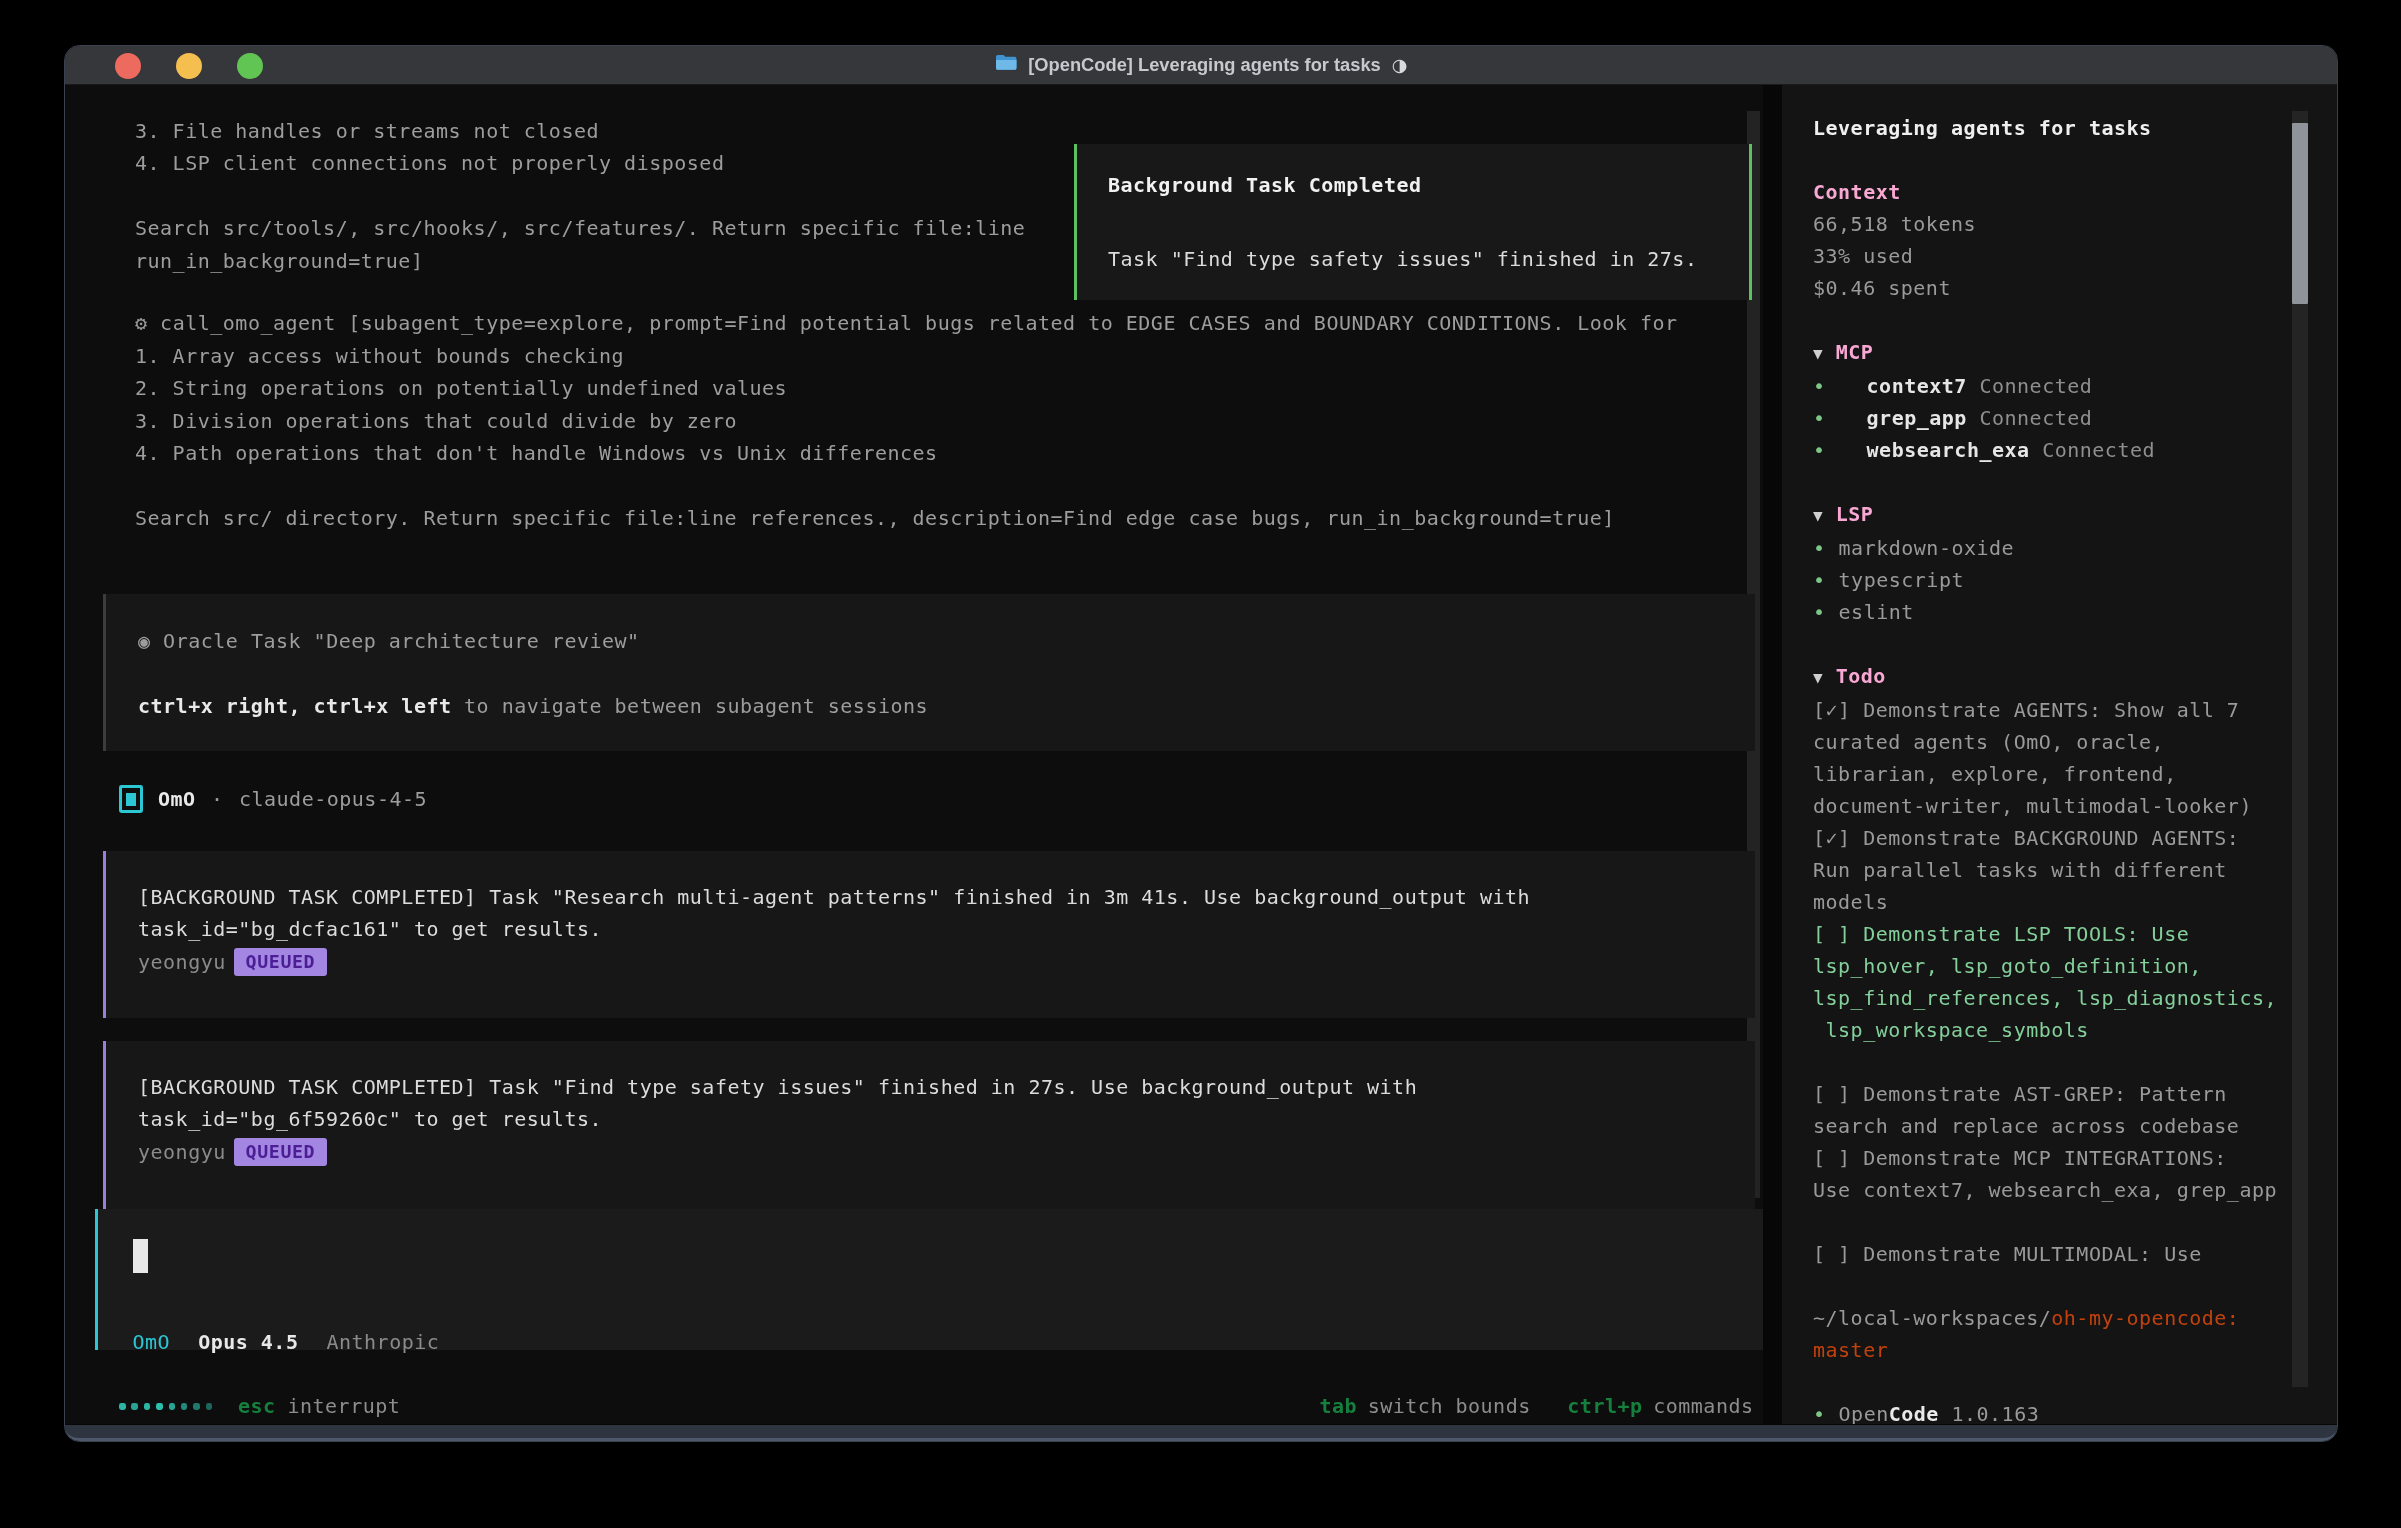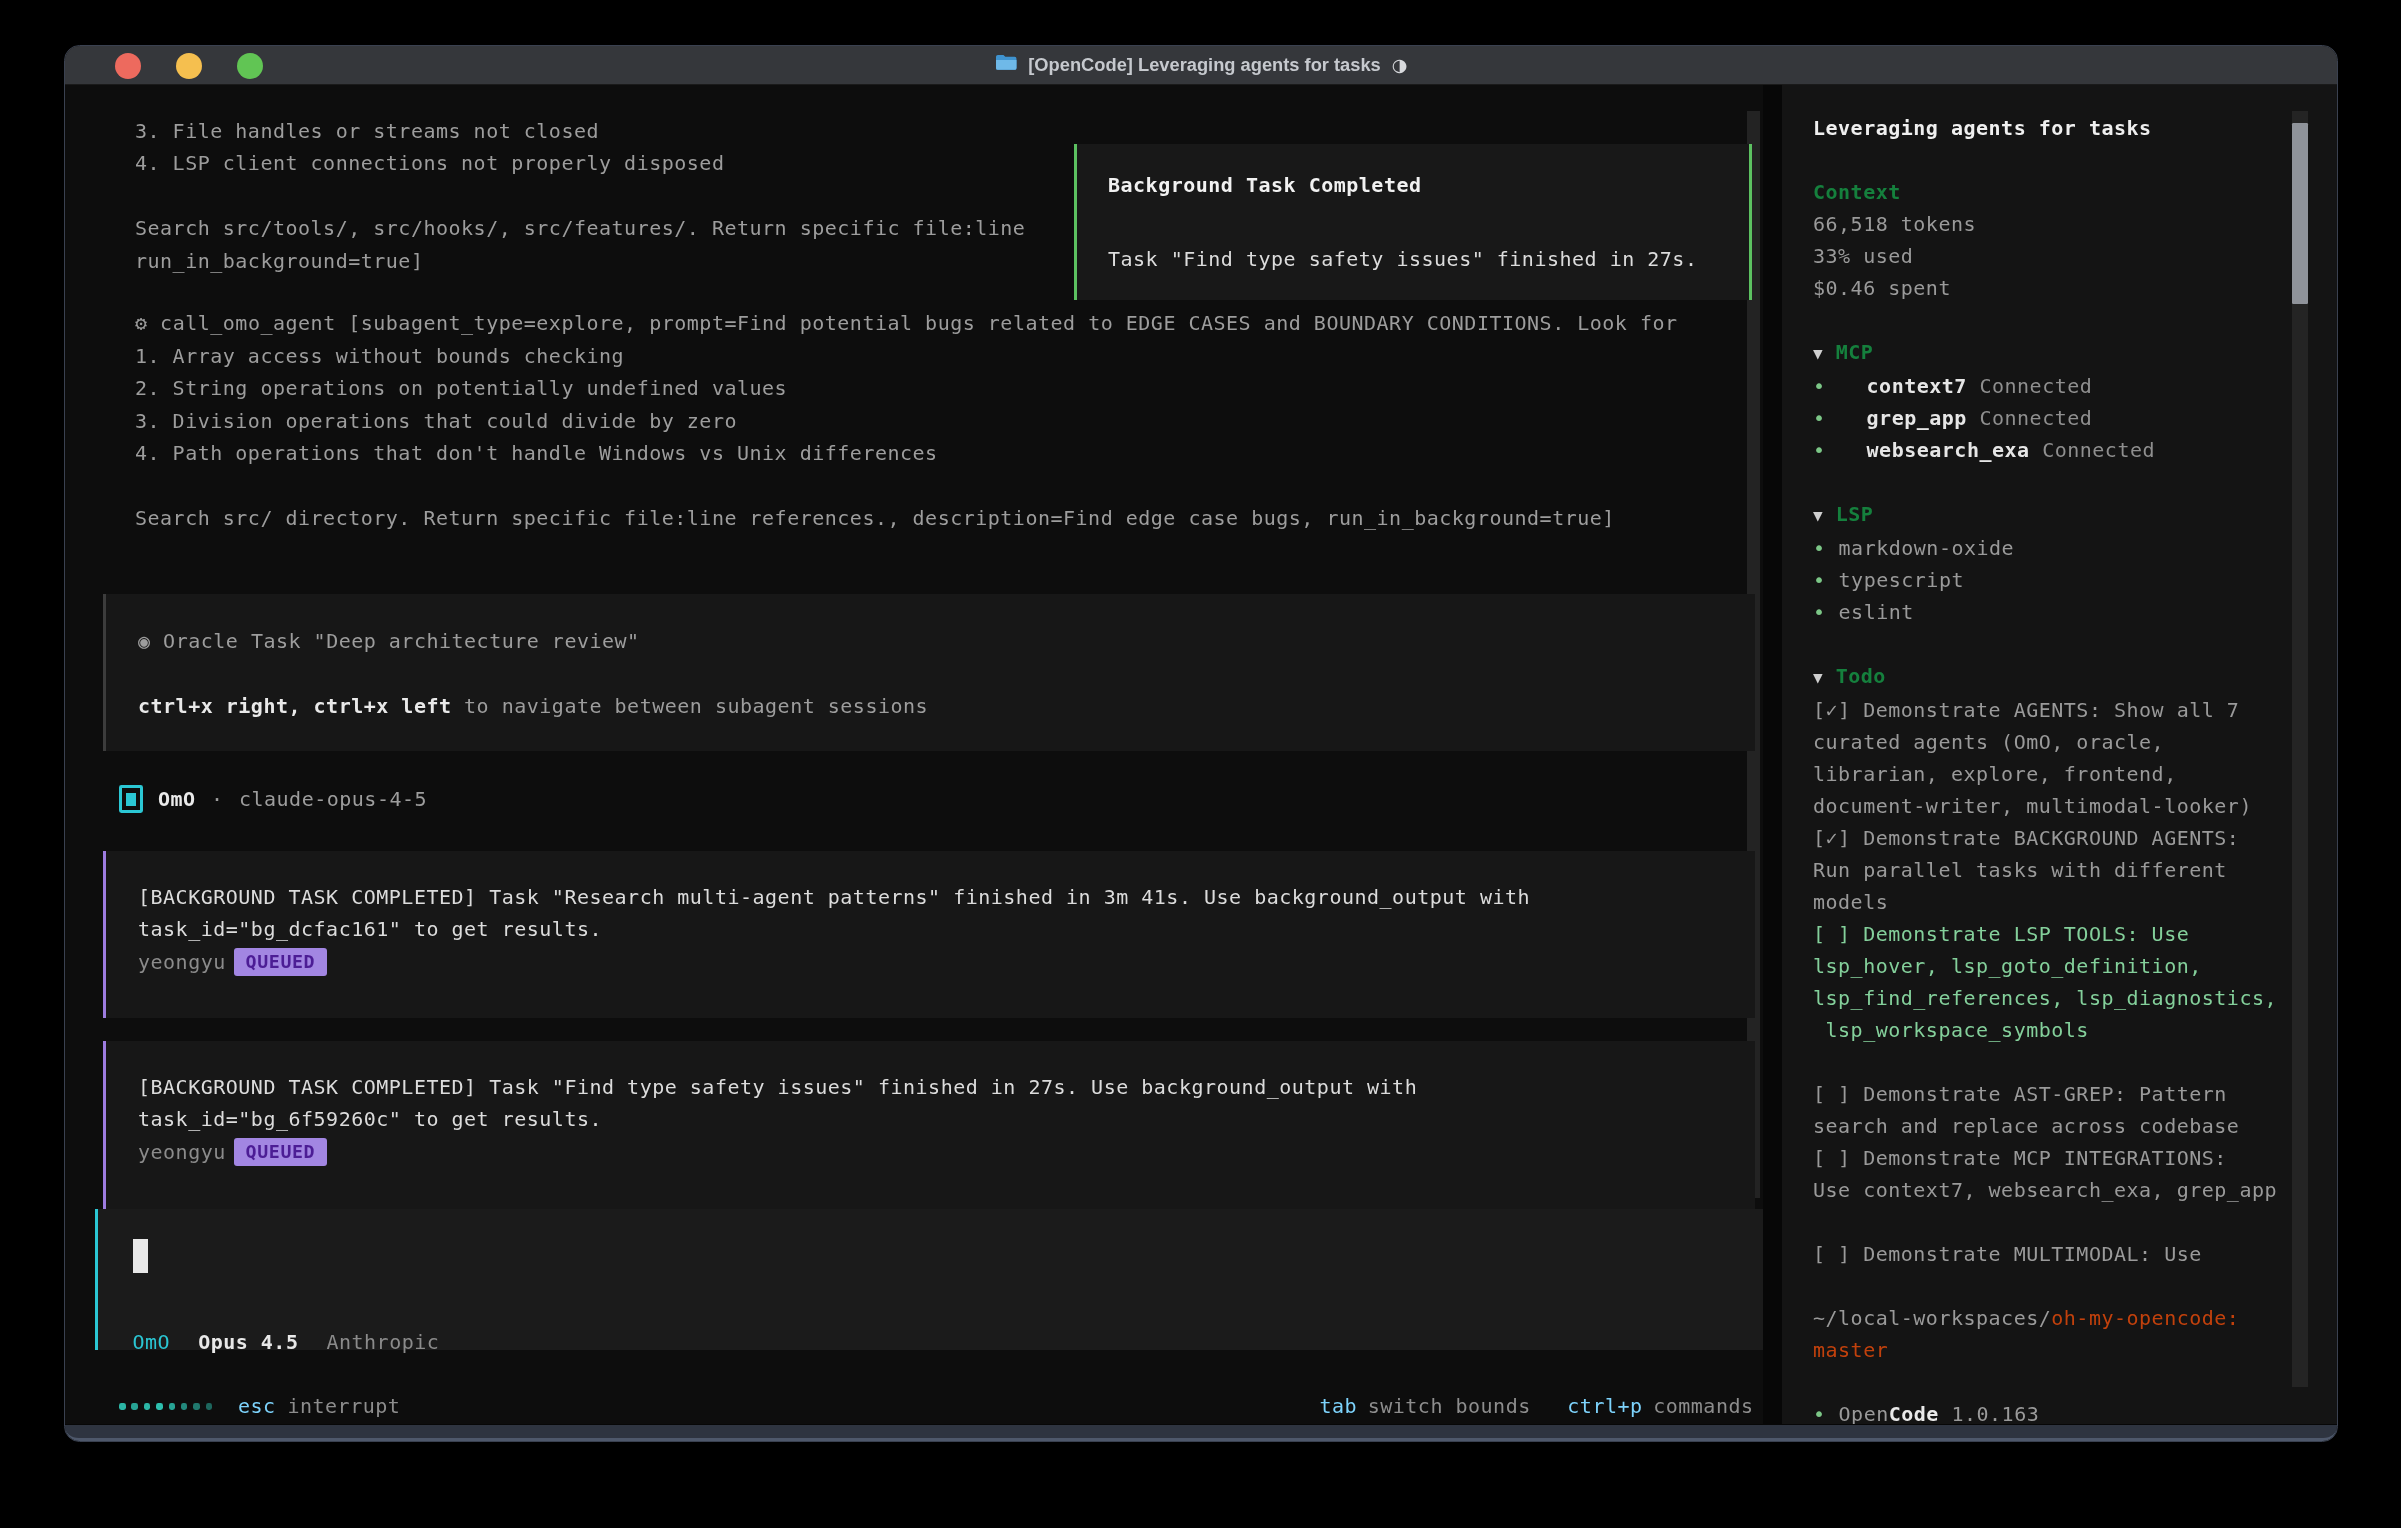--- a/index.html
+++ b/index.html
@@ -83,27 +83,27 @@
     background:#1b1b1b; border-left:3.5px solid #2bc7d4;
   }
   .cursor { position:absolute; left:35px; top:29.5px; width:15.4px; height:34px; background:#e8e8e8; }
   .input-meta { position:absolute; left:35px; top:117px; display:flex; gap:28px; line-height:32.5px; }
   .cyan { color:#2bc7d4; }
 
   .statusbar-left { position:absolute; left:54px; top:1305px; height:32.5px; display:flex; align-items:center; gap:11.8px; }
   .statusbar-right { position:absolute; right:9.5px; top:1305px; height:32.5px; display:flex; align-items:center; gap:10.6px; }
   .dots { display:flex; gap:5.9px; margin-right:14px; }
   .dot { width:6.5px; height:6.5px; border-radius:2.4px; background:#2dbfae; }
-  .key { color:#7dd3fc; font-weight:normal; }
+  .key { color:#15803d; font-weight:bold; }
   .klabel { color:#8d8d8d; }
   .ksep { width:15.4px; }
 
   .sidebar-flow { position:absolute; left:0; top:0; right:50px; bottom:0; padding:27px 0 0 31px; }
   .s-title { font-weight:bold; color:#efefef; }
-  .s-head { font-weight:bold; color:#15803d; }
+  .s-head { font-weight:bold; color:#f9a8d4; }
   .tri { color:#cfcfcf; font-size:16px; }
   .bullet { color:#7cc787; margin-right:13px; }
   .mcp-name { color:#e6e6e6; font-weight:bold;margin-left:28px; }
   .mcp-status { color:#8f8f8f; }
   .todo-done { color:#9a9a9a; }
   .todo-active { color:#84d09b; }
   .ws-prefix { color:#9a9a9a; } .ws-repo { color:#c2410c; }
   .ver-dim { color:#9a9a9a; } .ver-bold { color:#e9e9e9; font-weight:bold; }
 
   .side-scroll-track { position:absolute; right:29.5px; top:26px; width:15.4px; height:1276px; background:#242424; }

